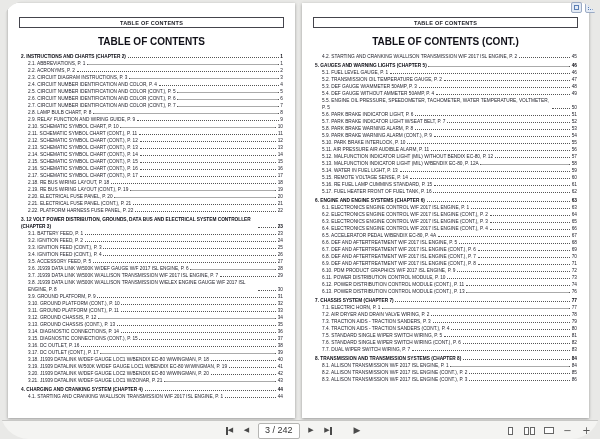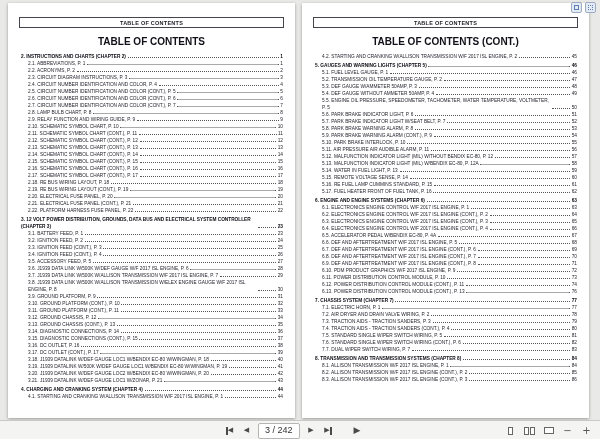--- a/index.html
+++ b/index.html
@@ -1,19 +1,19 @@
 <!DOCTYPE html>
 <html><head>
 <meta charset="utf-8">
 <style>
   * { box-sizing: border-box; margin: 0; padding: 0; }
   html,body { width:600px; height:439px; overflow:hidden; }
   body { font-family:"Liberation Sans", sans-serif; background:#e9e9e7; }
 
-  .viewer { position:relative; width:600px; height:439px; background:#e9e9e7; overflow:hidden; }
+  .viewer { position:relative; width:600px; height:439px; background:#e9e9e7; overflow:hidden;border-radius:29px; }
 
   
   .top-icons { position:absolute; top:2px; right:4px; display:flex; gap:3px; z-index:5; }
   .top-ic { width:11px; height:11px; border:1px solid #9cabc4; background:#e4ebf5; border-radius:2px;
             display:flex; align-items:center; justify-content:center; cursor:pointer; }
   .top-ic .glyph { width:5px; height:5px; border:1px solid #5b7fb5; }
   .top-ic.second .glyph { border-style:dotted; }
 
   
   .pages { position:absolute; top:3px; left:8px; display:flex; gap:7px; }

